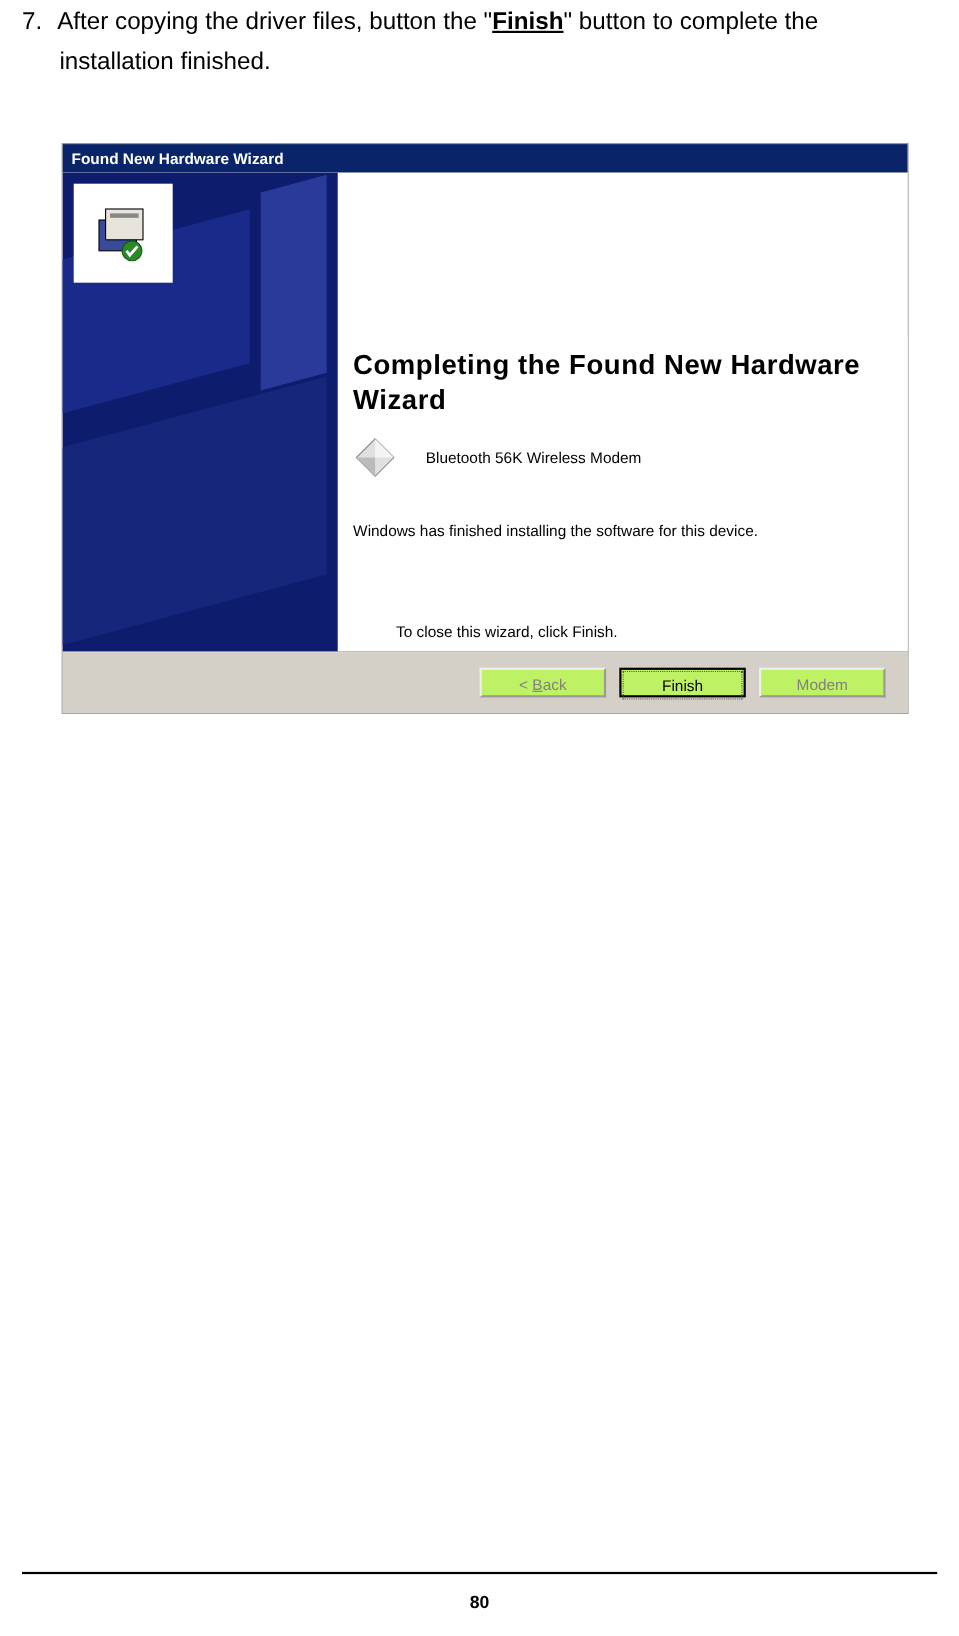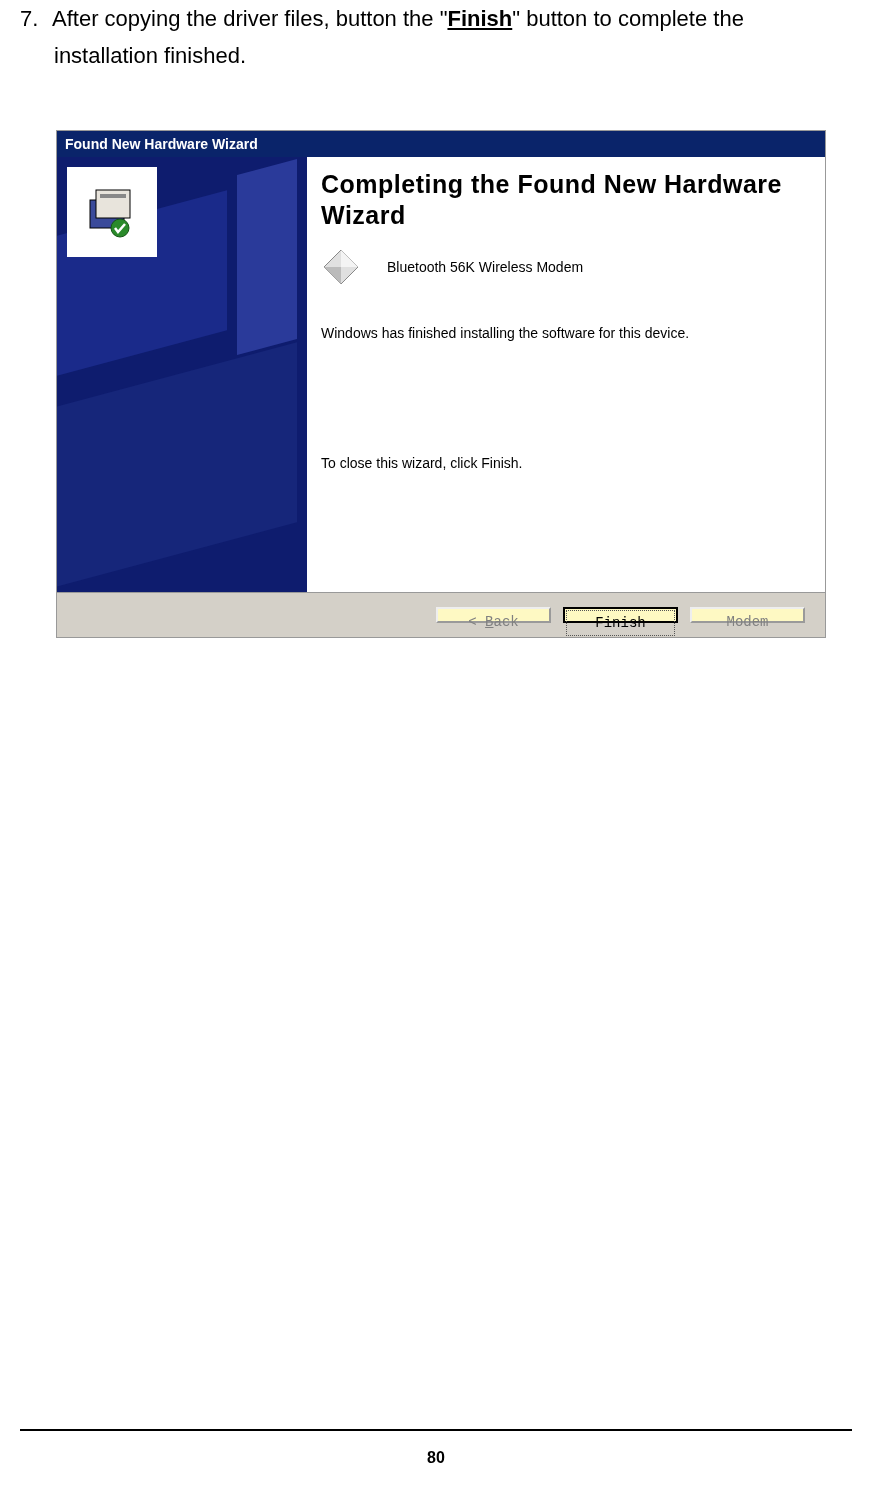--- a/index.html
+++ b/index.html
@@ -47,20 +47,21 @@
     font-weight: bold;
     font-size: 14px;
     padding: 4px 8px;
     height: 26px;
     display: flex;
     align-items: center;
   }
   .wizard-body {
     display: flex;
     background: #fff;
+    align-items: flex-end;
   }
   .side-graphic {
     width: 250px;
     height: 435px;
     background: #0e1c6e;
     position: relative;
     overflow: hidden;
   }
   .side-graphic .shape1 {
     position: absolute;
@@ -123,38 +124,38 @@
     margin-bottom: 38px;
   }
   .device-row .diamond {
     width: 40px;
     height: 40px;
     display: flex;
     align-items: center;
     justify-content: center;
   }
   .device-row .diamond svg { width: 40px; height: 40px; }
-  .status-text { margin-bottom: 114px; }
-  .close-text { margin-bottom: 0; }
+  .status-text { margin-bottom: 76px; }
+  .close-text { margin-bottom: 0; margin-left: 39px; }
   .separator {
     border-top: 1px solid #999;
   }
   .button-row {
     background: #d4d0c8;
     padding: 14px 20px;
     display: flex;
     justify-content: flex-end;
     gap: 12px;
   }
   .win-button {
     width: 115px;
-    height: 16px;
-    background: #fef9c3;
+    height: 27px;
+    background: #bef264;
     border: 2px outset #eee;
-    font-family: Liberation Mono, monospace;
+    font-family: Liberation Sans, sans-serif;
     font-size: 14px;
     text-align: center;
     line-height: 26px;
     cursor: default;
   }
   .win-button.disabled {
     color: #808080;
   }
   .win-button.default {
     border: 2px solid #000;

